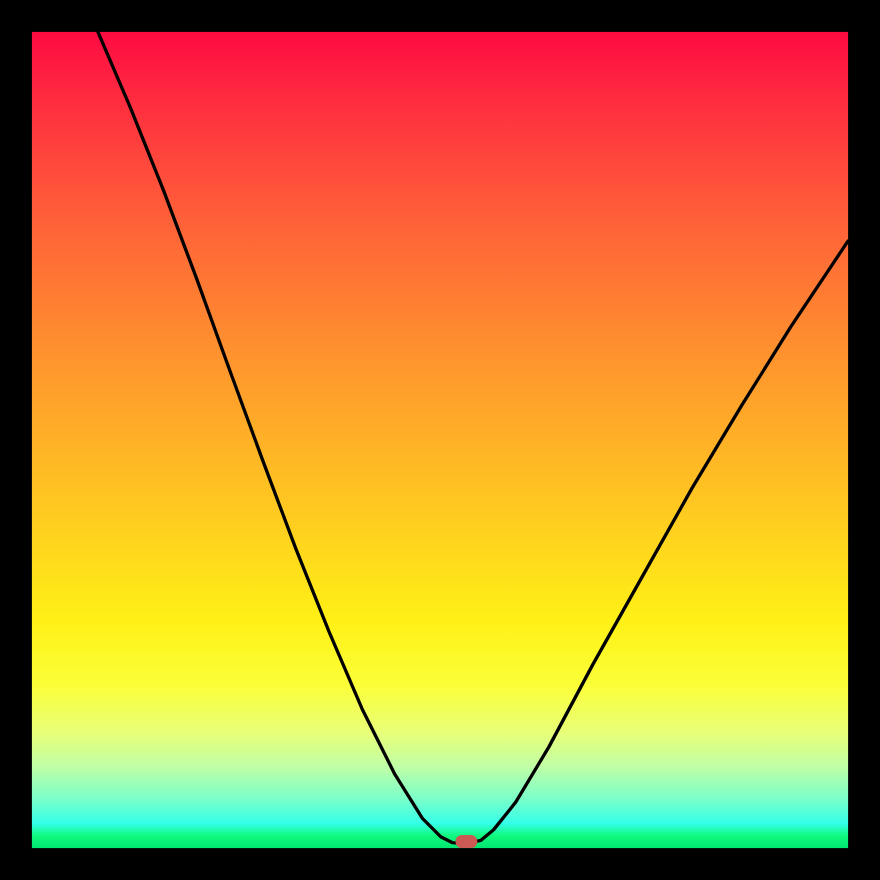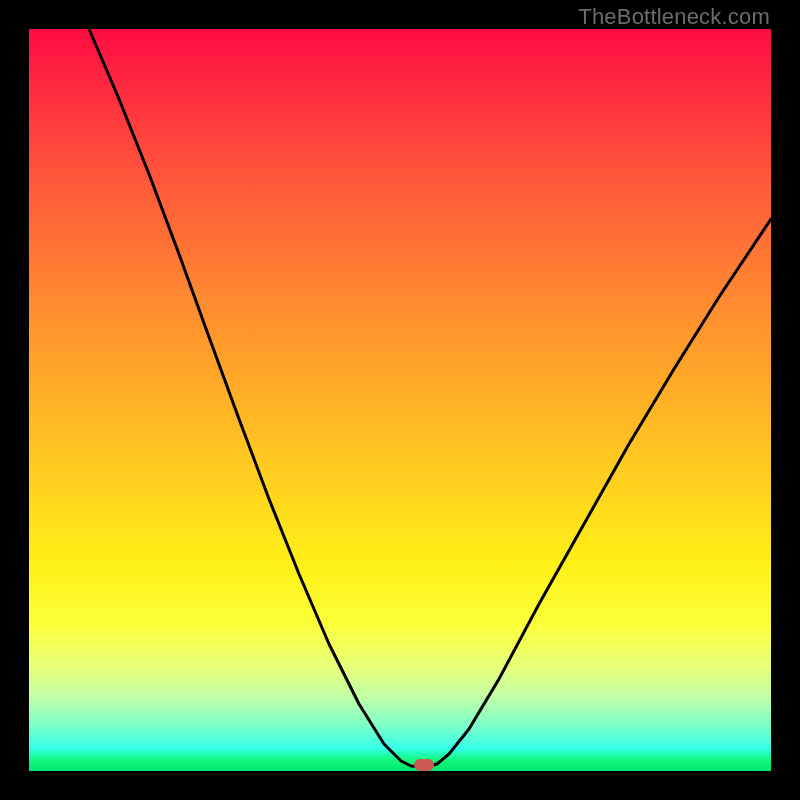--- a/index.html
+++ b/index.html
@@ -81,14 +81,13 @@
 <div class="frame">
 
   <div class="plot-area"></div>
 
   <svg class="curve" viewBox="0 0 742 742">
     <path d="M 60 0 L 90 70 L 120 145 L 150 225 L 180 308 L 210 390 L 240 470 L 270 545 L 300 615 L 330 675 L 355 715 L 372 732 L 382 737 L 395 738 L 395 738 L 395 738 L 408 735 L 420 725 L 440 700 L 470 650 L 510 575 L 555 495 L 600 415 L 645 340 L 690 268 L 742 190"></path>
   </svg>
 
   <div class="marker" style="left: 414px; top: 759px;"></div>
 
-  <div class="watermark">TheBottleneck.com</div>
 </div>
 
 </body></html>

